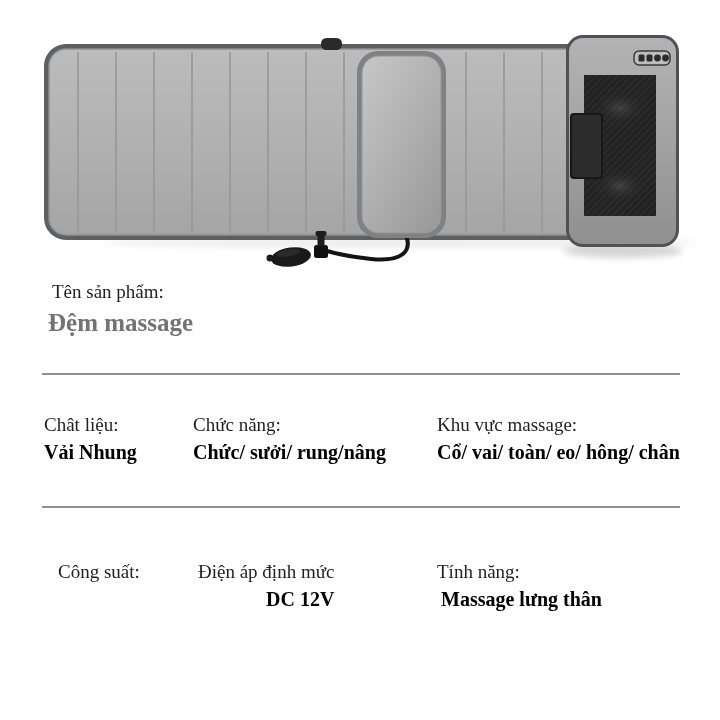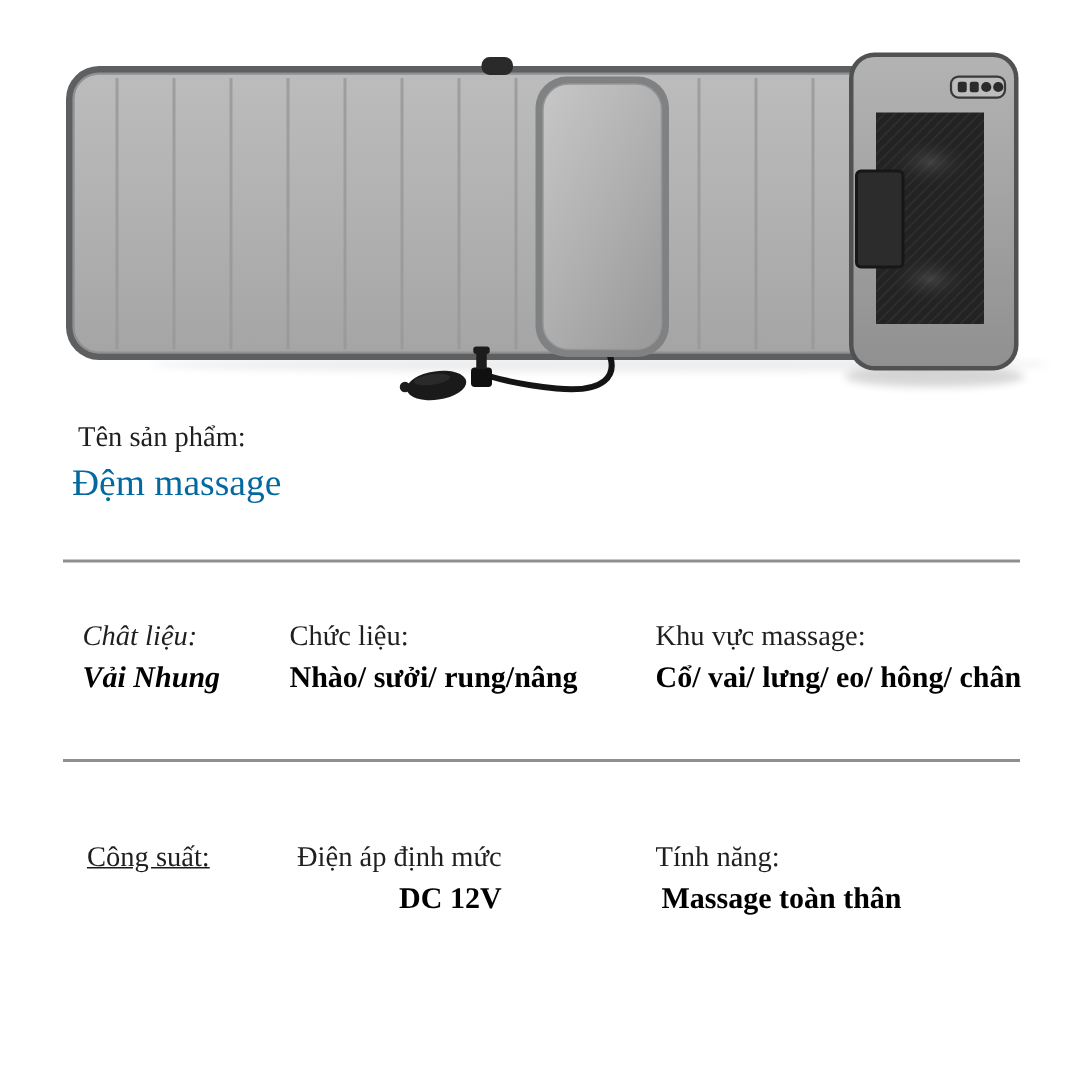--- a/index.html
+++ b/index.html
@@ -6,28 +6,28 @@
   .canvas{
     position:relative;width:720px;height:632px;background:#ffffff;overflow:hidden;
     font-family:"Liberation Serif","DejaVu Serif",serif;color:#1a1a1a;
   }
   .photo{position:absolute;left:0;top:0;width:720px;height:280px;}
   .divider{position:absolute;left:42px;width:638px;height:2px;background:#8f8f8f;}
   .divider.d1{top:373px;}
   .divider.d2{top:506px;}
   .divider.d3{top:649px;}
   .title-label{position:absolute;left:52px;top:281px;font-size:19px;color:#1f1f1f;}
-  .title-value{position:absolute;left:48px;top:309px;font-size:25px;font-weight:400;color:#0369a1;}
+  .title-value{position:absolute;left:48px;top:309px;font-size:25px;font-weight:700;color:#737373;}
   .cell{position:absolute;}
   .spec-label{font-size:19px;line-height:27px;color:#1f1f1f;white-space:nowrap;}
   .spec-value{font-size:20px;line-height:29px;font-weight:700;color:#000000;white-space:nowrap;}
-  .cell.material{left:55px;top:411px;font-style:italic;}
+  .cell.material{left:44px;top:411px;}
   .cell.function{left:193px;top:411px;}
   .cell.area{left:437px;top:411px;width:240px;text-align:left;}
-  .cell.power{left:58px;top:558px;text-decoration:underline;}
+  .cell.power{left:58px;top:558px;}
   .cell.power .spec-value{padding-left:12px;}
   .cell.voltage{left:198px;top:558px;text-align:right;}
   .cell.voltage .spec-value{padding-left:10px;}
   .cell.feature{left:437px;top:558px;}
   .cell.feature .spec-value{padding-left:4px;}
 </style>
 </head>
 <body>
 
 <div class="canvas">
@@ -129,37 +129,37 @@
   <div class="title-label">Tên sản phẩm:</div>
   <div class="title-value">Đệm massage</div>
 
   <div class="divider d1"></div>
 
   <div class="cell material">
     <div class="spec-label">Chât liệu:</div>
     <div class="spec-value">Vải Nhung</div>
   </div>
   <div class="cell function">
-    <div class="spec-label">Chức liệu:</div>
-    <div class="spec-value">Nhào/ sưởi/ rung/nâng</div>
+    <div class="spec-label">Chức năng:</div>
+    <div class="spec-value">Chức/ sưởi/ rung/nâng</div>
   </div>
   <div class="cell area">
     <div class="spec-label">Khu vực massage:</div>
-    <div class="spec-value">Cổ/ vai/ lưng/ eo/ hông/ chân</div>
+    <div class="spec-value">Cổ/ vai/ toàn/ eo/ hông/ chân</div>
   </div>
 
   <div class="divider d2"></div>
 
   <div class="cell power">
     <div class="spec-label">Công suất:</div>
   </div>
   <div class="cell voltage">
     <div class="spec-label">Điện áp định mức</div>
     <div class="spec-value">DC 12V</div>
   </div>
   <div class="cell feature">
     <div class="spec-label">Tính năng:</div>
-    <div class="spec-value">Massage toàn thân</div>
+    <div class="spec-value">Massage lưng thân</div>
   </div>
 
   <div class="divider d3"></div>
 
 </div>
 
 </body></html>

